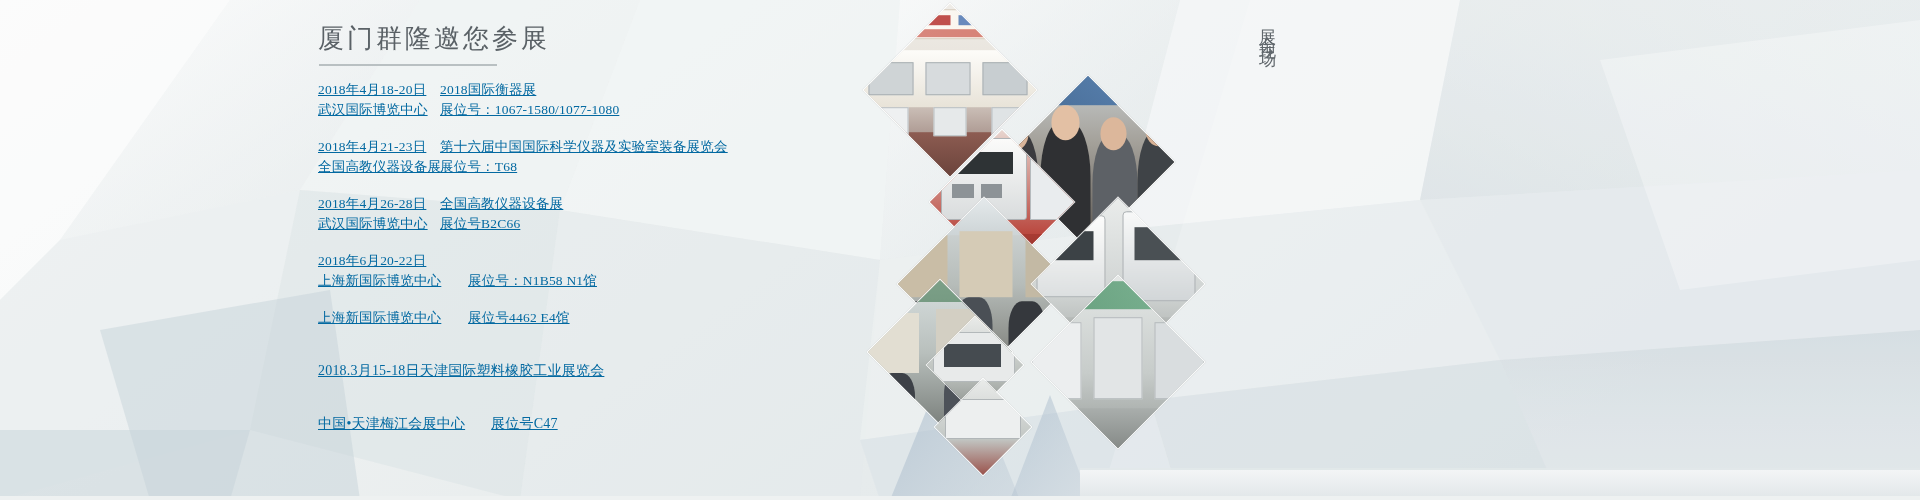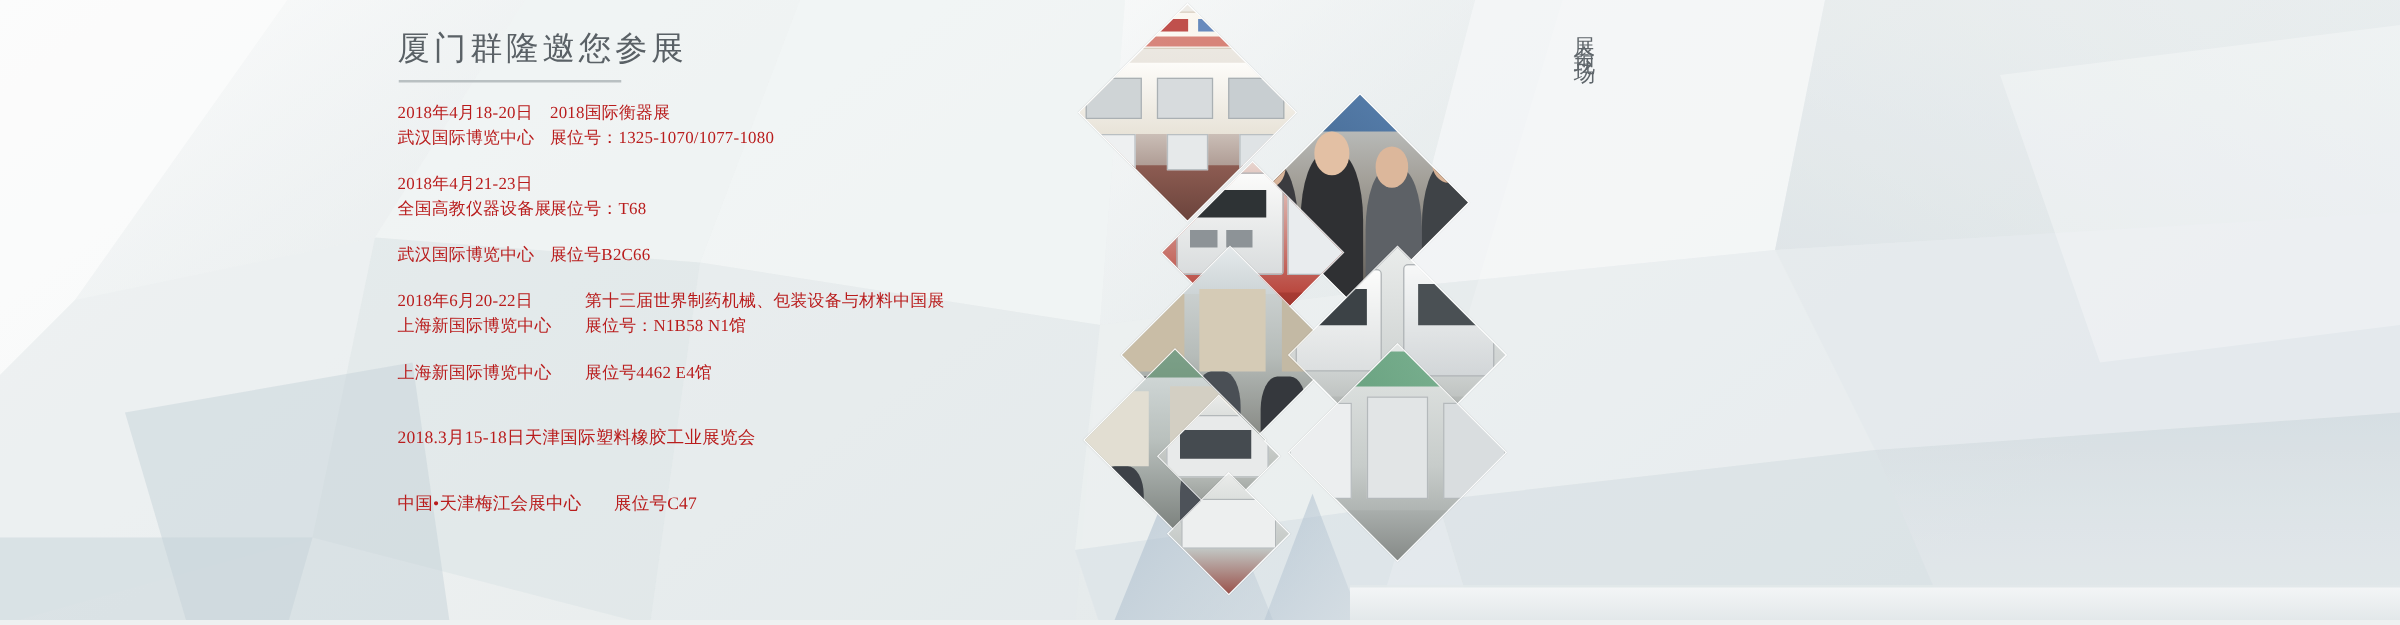--- a/index.html
+++ b/index.html
@@ -25,21 +25,21 @@
     font-family:"Liberation Serif","DejaVu Serif",serif;
   }
   .title-rule {
     width:178px; height:2px; background:#b9c0c2;
     margin:8px 0 14px 1px;
   }
   .entry { margin-bottom:17px; }
   .entry .row { display:flex; white-space:nowrap; line-height:20px; }
   .entry .c1 { width:122px; flex:0 0 122px; }
   .entry .c2 { flex:0 0 auto; }
-  .entry .t { font-size:13.5px; color:#b91c1c; letter-spacing:.2px; }
+  .entry .t { font-size:13.5px; color:#0369a1; letter-spacing:.2px;text-decoration:underline; }
   .entry.wide .c1 { width:150px; flex:0 0 150px; }
   .entry.last .row { line-height:21px;margin-top:32px; }
   .entry.last .t { font-size:14px; }
   .entry.last .c1 { width:auto; flex:0 0 auto; }
   .entry.last .c2 { margin-left:26px; }
 
   
   .vcaption {
     position:absolute; left:1256px; top:16px; z-index:30;
     writing-mode:vertical-rl; text-orientation:upright;
@@ -143,45 +143,49 @@
     <div class="title">厦门群隆邀您参展</div>
     <div class="title-rule"></div>
 
     <div class="entry">
       <div class="row">
         <span class="t c1">2018年4月18-20日</span>
         <span class="t c2">2018国际衡器展</span>
       </div>
       <div class="row">
         <span class="t c1">武汉国际博览中心</span>
-        <span class="t c2">展位号：1325-1070/1077-1080</span>
+        <span class="t c2">展位号：1067-1580/1077-1080</span>
       </div>
     </div>
 
     <div class="entry">
       <div class="row">
         <span class="t c1">2018年4月21-23日</span>
+        <span class="t c2">第十六届中国国际科学仪器及实验室装备展览会</span>
       </div>
       <div class="row">
         <span class="t c1">全国高教仪器设备展</span>
         <span class="t c2">展位号：T68</span>
       </div>
     </div>
 
     <div class="entry">
       <div class="row">
+        <span class="t c1">2018年4月26-28日</span>
+        <span class="t c2">全国高教仪器设备展</span>
+      </div>
+      <div class="row">
         <span class="t c1">武汉国际博览中心</span>
         <span class="t c2">展位号B2C66</span>
       </div>
     </div>
 
     <div class="entry wide">
       <div class="row">
         <span class="t c1">2018年6月20-22日</span>
-        <span class="t c2">第十三届世界制药机械、包装设备与材料中国展</span>
       </div>
       <div class="row">
         <span class="t c1">上海新国际博览中心</span>
         <span class="t c2">展位号：N1B58  N1馆</span>
       </div>
     </div>
 
     <div class="entry wide">
       <div class="row">
         <span class="t c1">上海新国际博览中心</span>

